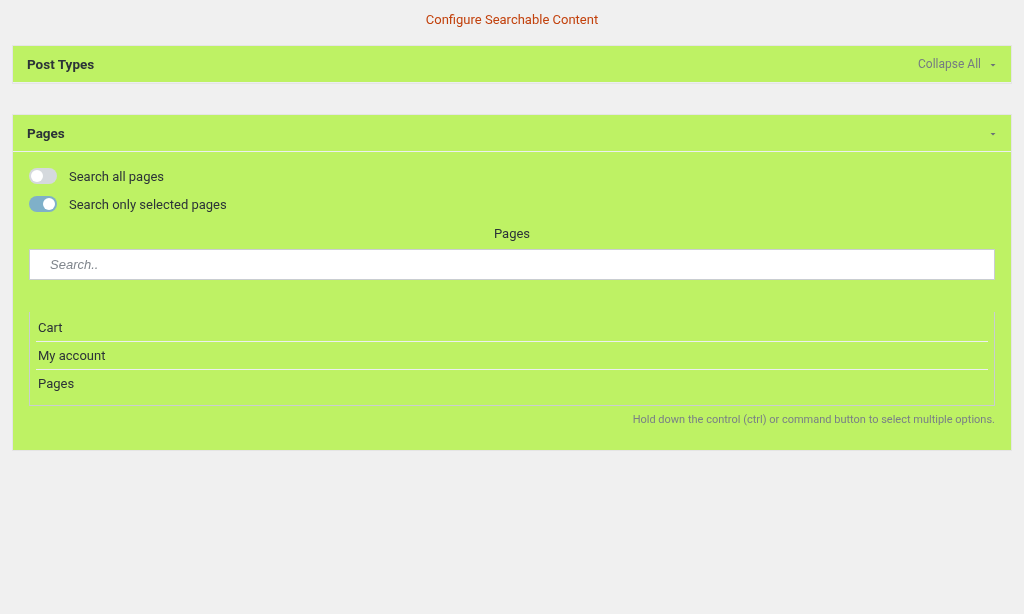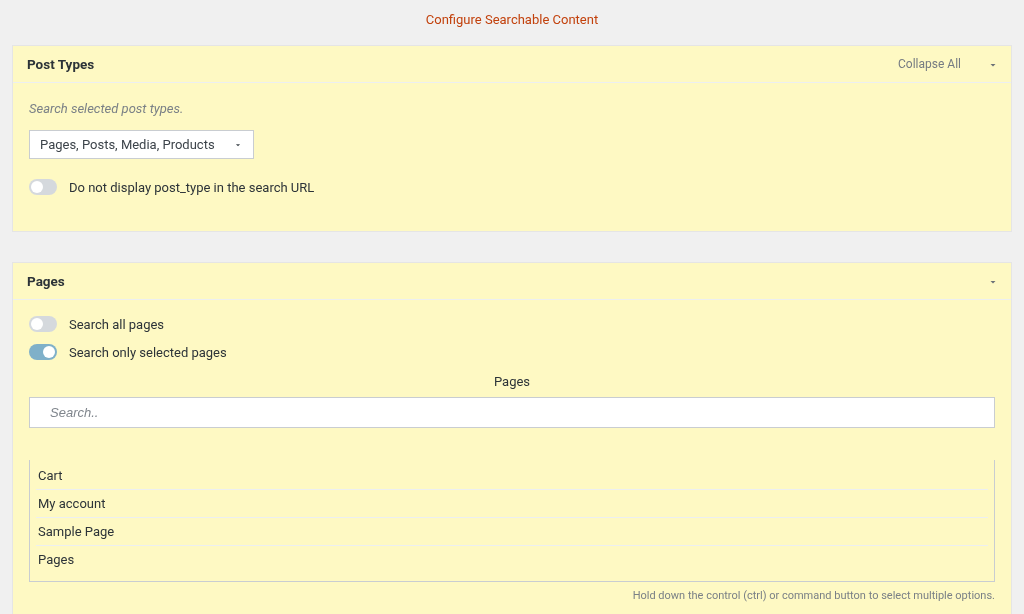--- a/index.html
+++ b/index.html
@@ -15,40 +15,40 @@
       padding: 8px 12px 20px 12px;
     }
     .page-title {
       text-align: center;
       font-size: 13px;
       font-weight: 400;
       color: #c2410c;
       margin: 4px 0 18px 0;
     }
     .panel {
-      background: #fef9c3;
+      background: #bef264;
       border: 1px solid #e5e5e5;
       margin-bottom: 30px;
     }
     .panel-header {
       display: flex;
       align-items: center;
       justify-content: space-between;
       padding: 10px 14px;
       border-bottom: 1px solid #eceff1;
     }
     .panel-title {
       font-weight: 700;
       font-size: 13.5px;
       color: #2c3338;
     }
     .collapse-wrap {
       display: flex;
       align-items: center;
-      gap: 26px;
+      gap: 6px;
       color: #757b82;
       font-size: 12px;
       cursor: pointer;
     }
     .chevron {
       width: 10px;
       height: 10px;
       display: inline-block;
     }
     .chevron svg {
@@ -180,37 +180,20 @@
     <div class="panel-title">Post Types</div>
     <div class="collapse-wrap">
       <span>Collapse All</span>
       <span class="chevron">
         <svg viewBox="0 0 24 24">
             <path d="M7 10l5 5 5-5z"></path>
           </svg>
       </span>
     </div>
   </div>
-  <div class="panel-body">
-    <div class="hint-italic">Search selected post types.</div>
-    <div class="select-box">
-      <span>Pages, Posts, Media, Products</span>
-      <span class="chev">
-        <svg viewBox="0 0 24 24">
-            <path d="M7 10l5 5 5-5z"></path>
-          </svg>
-      </span>
-    </div>
-    <div class="toggle-row">
-      <div class="toggle toggle-off">
-        <div class="knob"></div>
-      </div>
-      <div class="toggle-label">Do not display post_type in the search URL</div>
-    </div>
-  </div>
 </div>
 
 <div class="panel">
   <div class="panel-header">
     <div class="panel-title">Pages</div>
     <div class="collapse-wrap">
       <span class="chevron">
         <svg viewBox="0 0 24 24">
             <path d="M7 10l5 5 5-5z"></path>
           </svg>
@@ -232,20 +215,19 @@
     </div>
 
     <div class="sub-title">Pages</div>
 
     <input type="text" class="search-input" placeholder="Search.." style="">
 
     <div class="list-box">
       <div class="list-inner">
         <div class="list-item">Cart</div>
         <div class="list-item">My account</div>
-        <div class="list-item">Sample Page</div>
         <div class="list-item">Pages</div>
       </div>
     </div>
 
     <div class="footer-hint">Hold down the control (ctrl) or command button to select multiple options.</div>
   </div>
 </div>
 
 </body></html>

